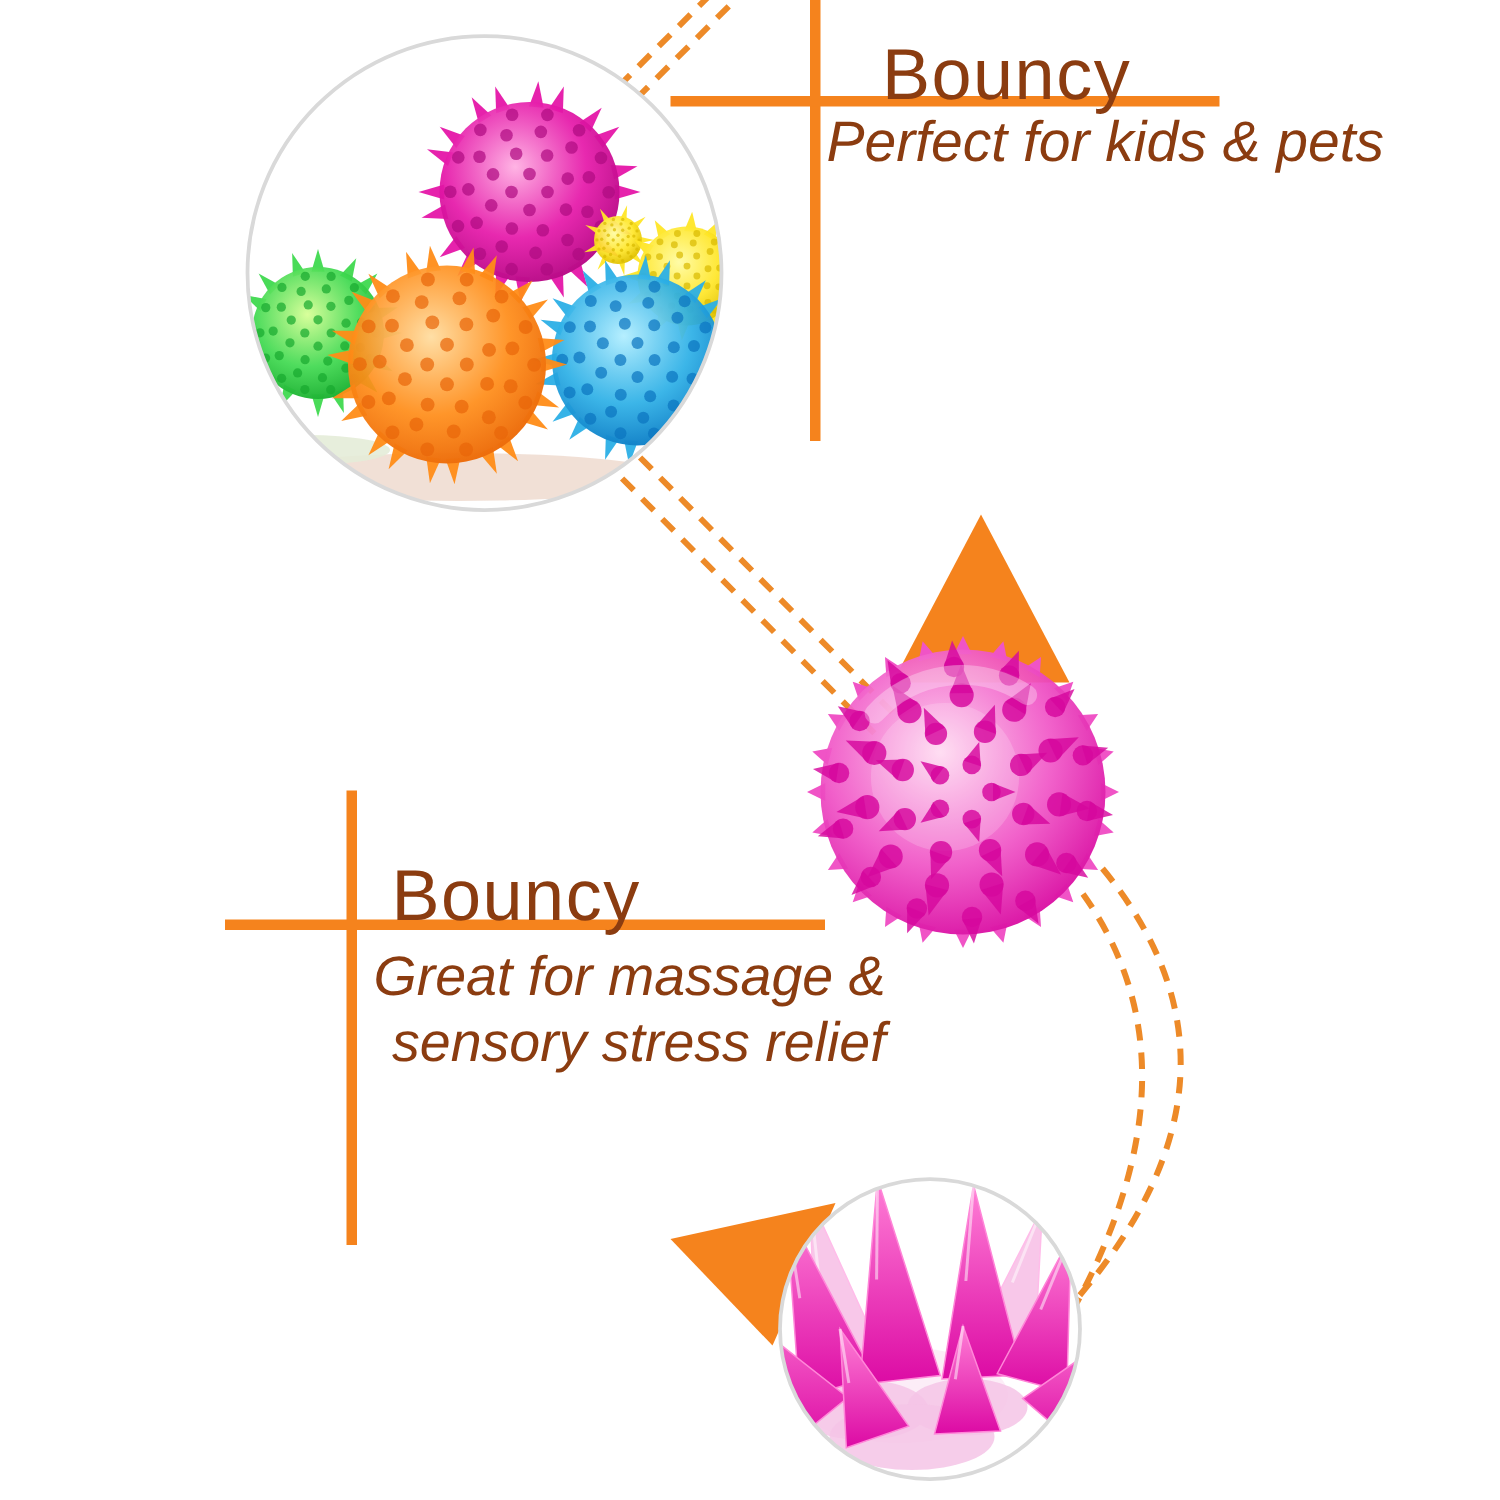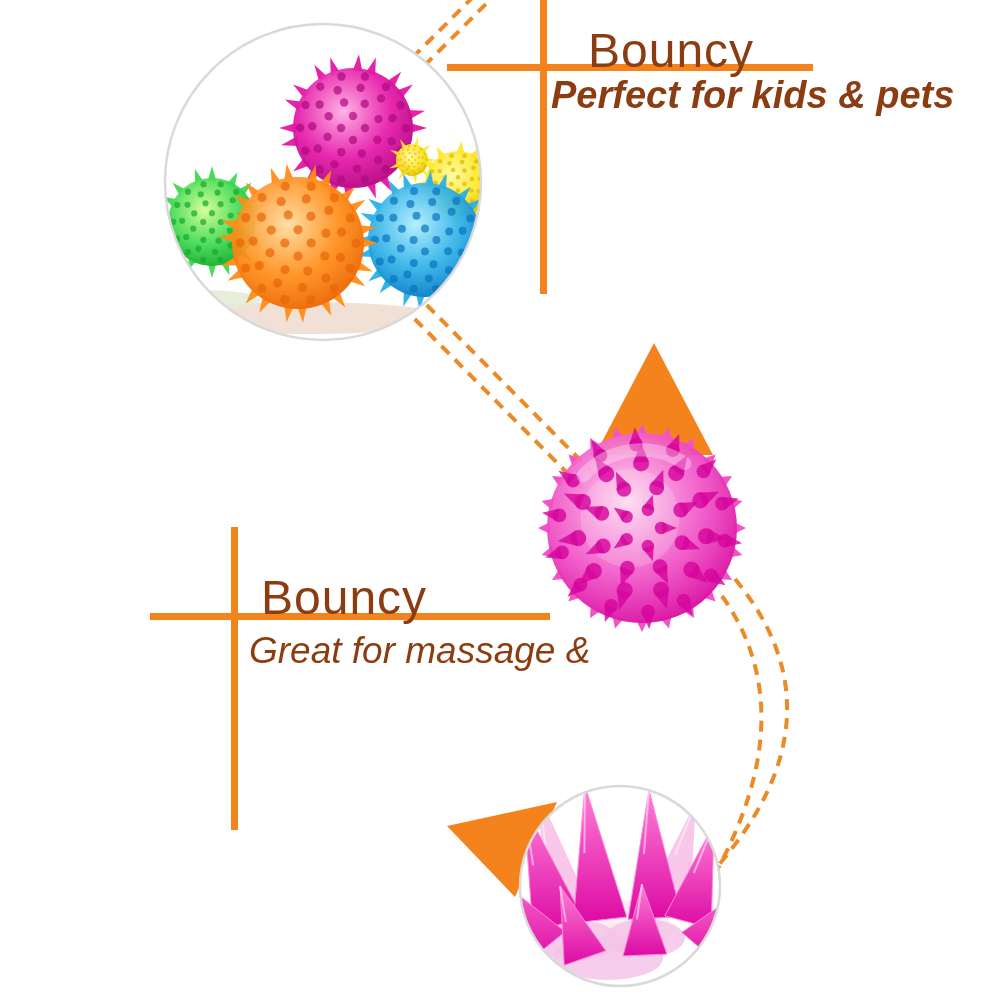--- a/index.html
+++ b/index.html
@@ -2,21 +2,21 @@
 <html><head>
 <meta charset="utf-8">
 <style>
   html,body{margin:0;padding:0;background:#fff;}
   body{width:1000px;height:1000px;position:relative;overflow:hidden;
        font-family:"Liberation Sans",sans-serif;
        --accent:#F5831D; --dashed:#ED8A28; --brown:#8B3C10; --circleborder:#D9D9D9;}
   #scene{position:absolute;left:0;top:0;z-index:1;}
   .txt{position:absolute;z-index:3;color:var(--brown);white-space:nowrap;}
   .title{font-size:48px;font-weight:400;letter-spacing:1px;margin-top:20px;}
-  .sub{font-size:38px;font-style:italic;font-weight:bold;}
+  .sub{font-size:38px;font-style:italic;}
   .sub2{font-size:37px;font-style:italic;line-height:44px;text-align:right;}
   .oline{position:absolute;z-index:2;background:var(--accent);}
   #bouncy-vline{left:540px;top:0;width:7px;height:294px;}
   #bouncy-hline{left:447px;top:64px;width:366px;height:7px;}
   #spikey-vline{left:231px;top:527px;width:7px;height:303px;}
   #spikey-hline{left:150px;top:613px;width:400px;height:7px;}
   #bouncy-title{left:588px;top:3px;}
   #bouncy-sub{left:551px;top:74px;}
   #spikey-title{left:261px;top:550px;}
   #spikey-sub{left:249px;top:629px;}
@@ -569,13 +569,14 @@
 <div class="oline" id="bouncy-vline"></div>
 <div class="oline" id="bouncy-hline"></div>
 <div class="txt title" id="bouncy-title">Bouncy</div>
 <div class="txt sub" id="bouncy-sub">Perfect for kids &amp; pets</div>
 
 <div class="oline" id="spikey-vline"></div>
 <div class="oline" id="spikey-hline"></div>
 <div class="txt title" id="spikey-title">Bouncy</div>
 <div class="txt sub2" id="spikey-sub">
   <span>Great for massage  &amp;</span><br>
+  <span>sensory stress relief</span>
 </div>
 
 </body></html>

